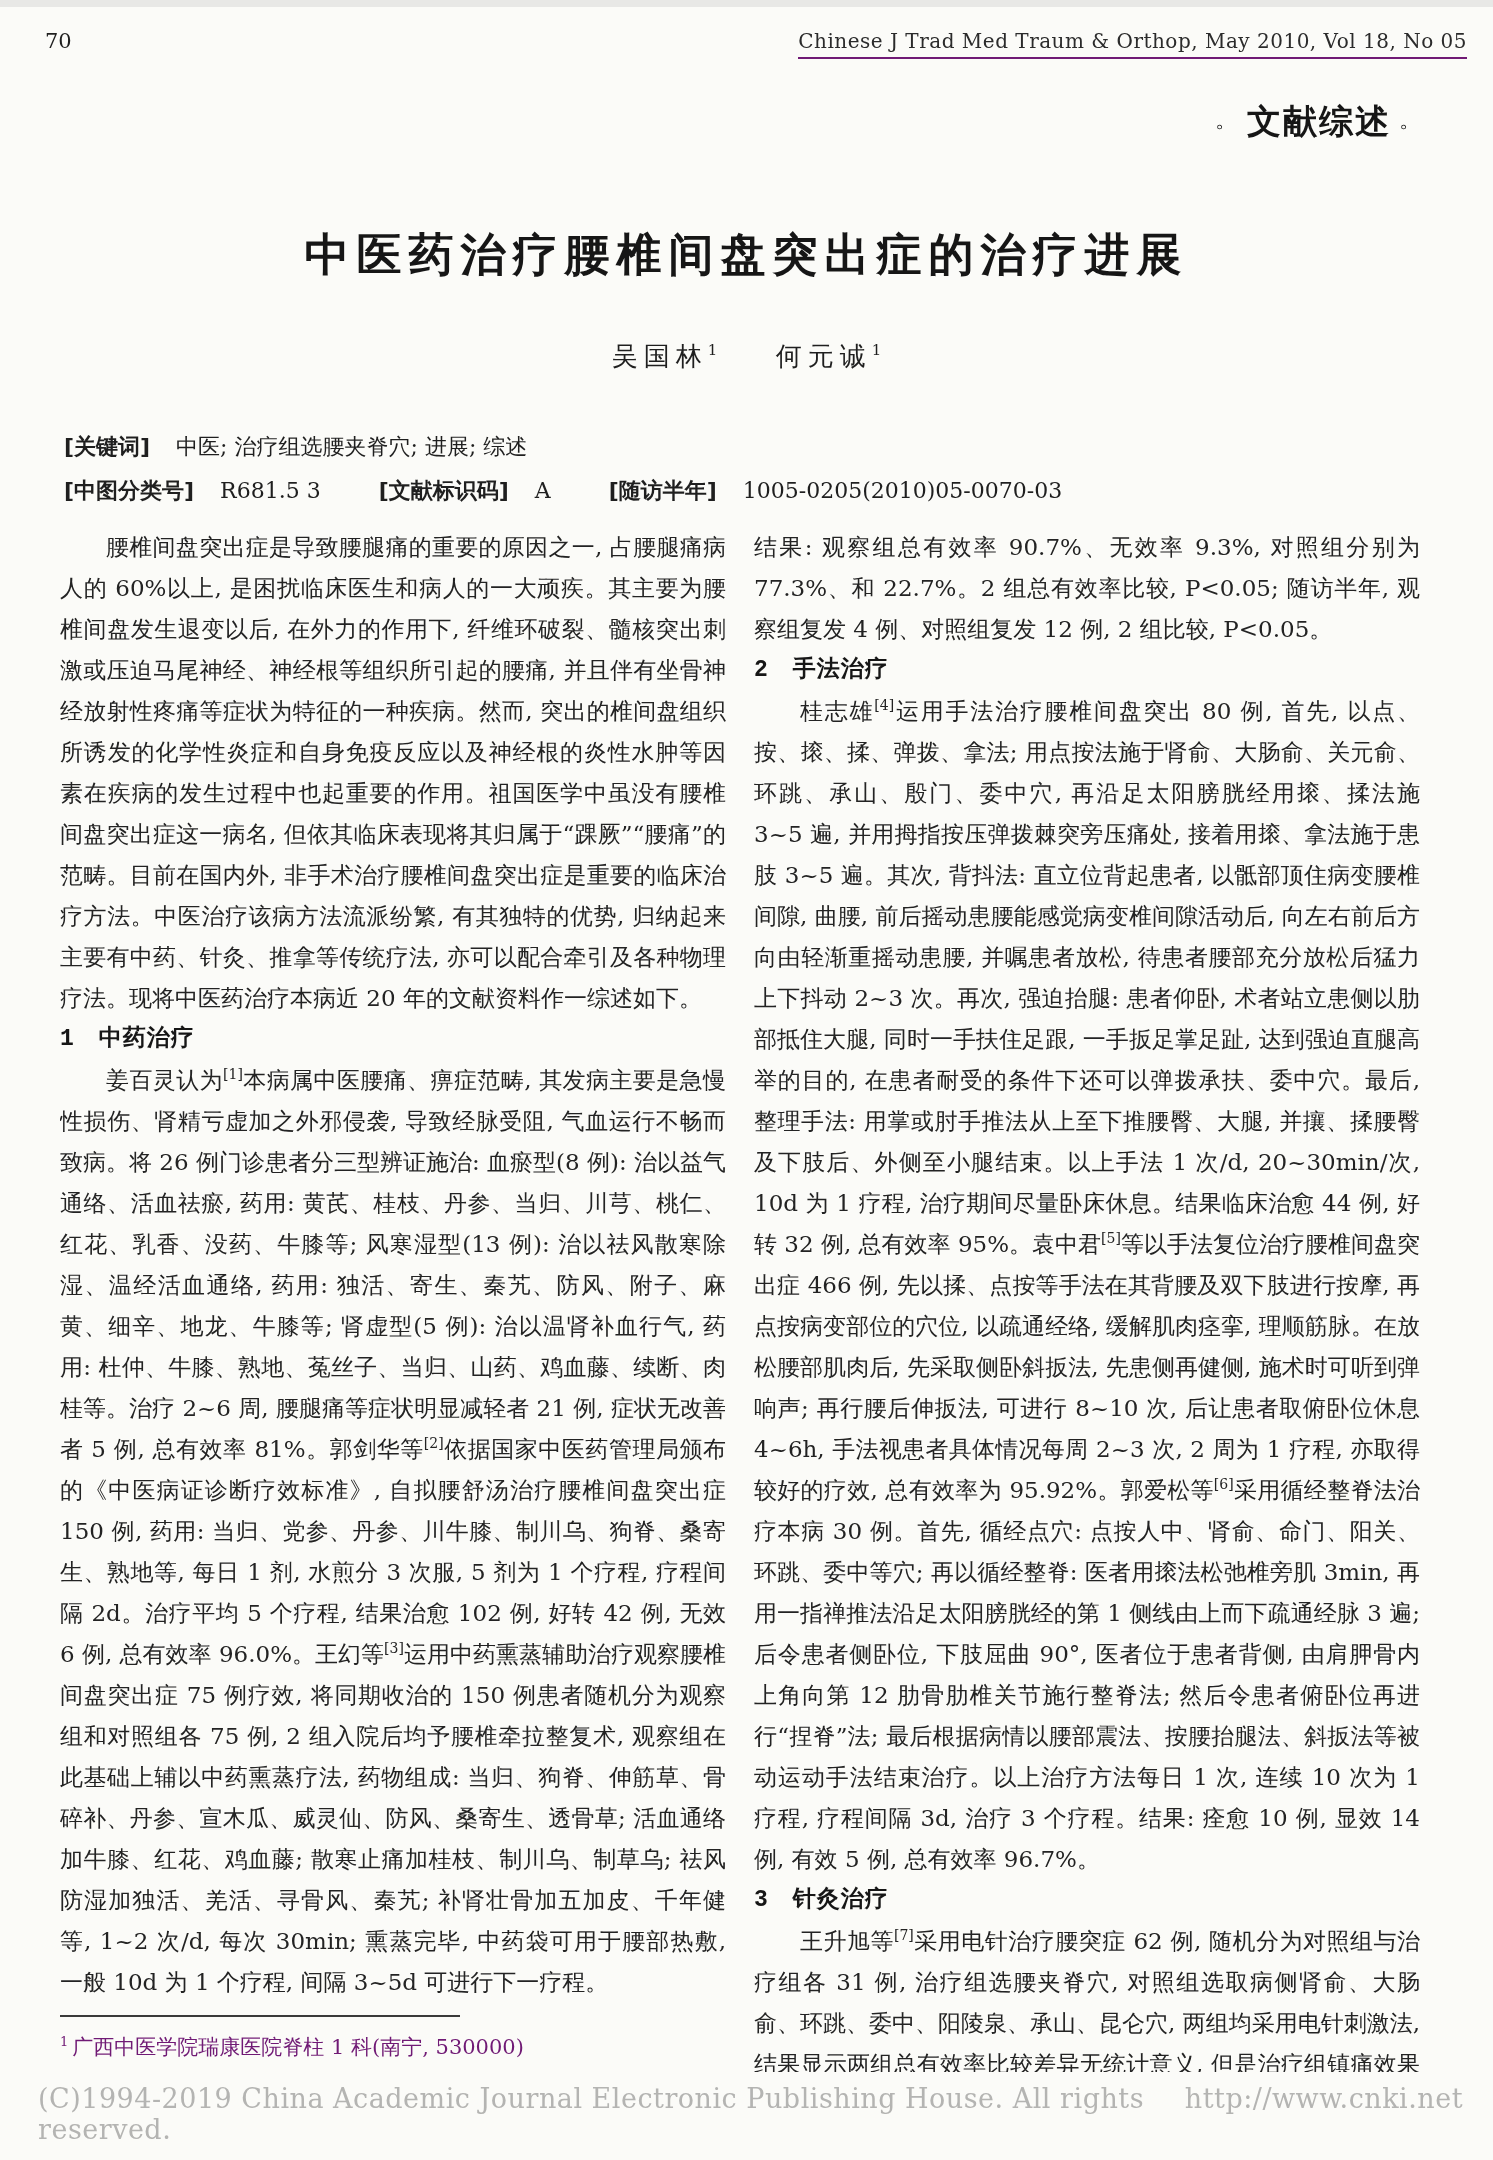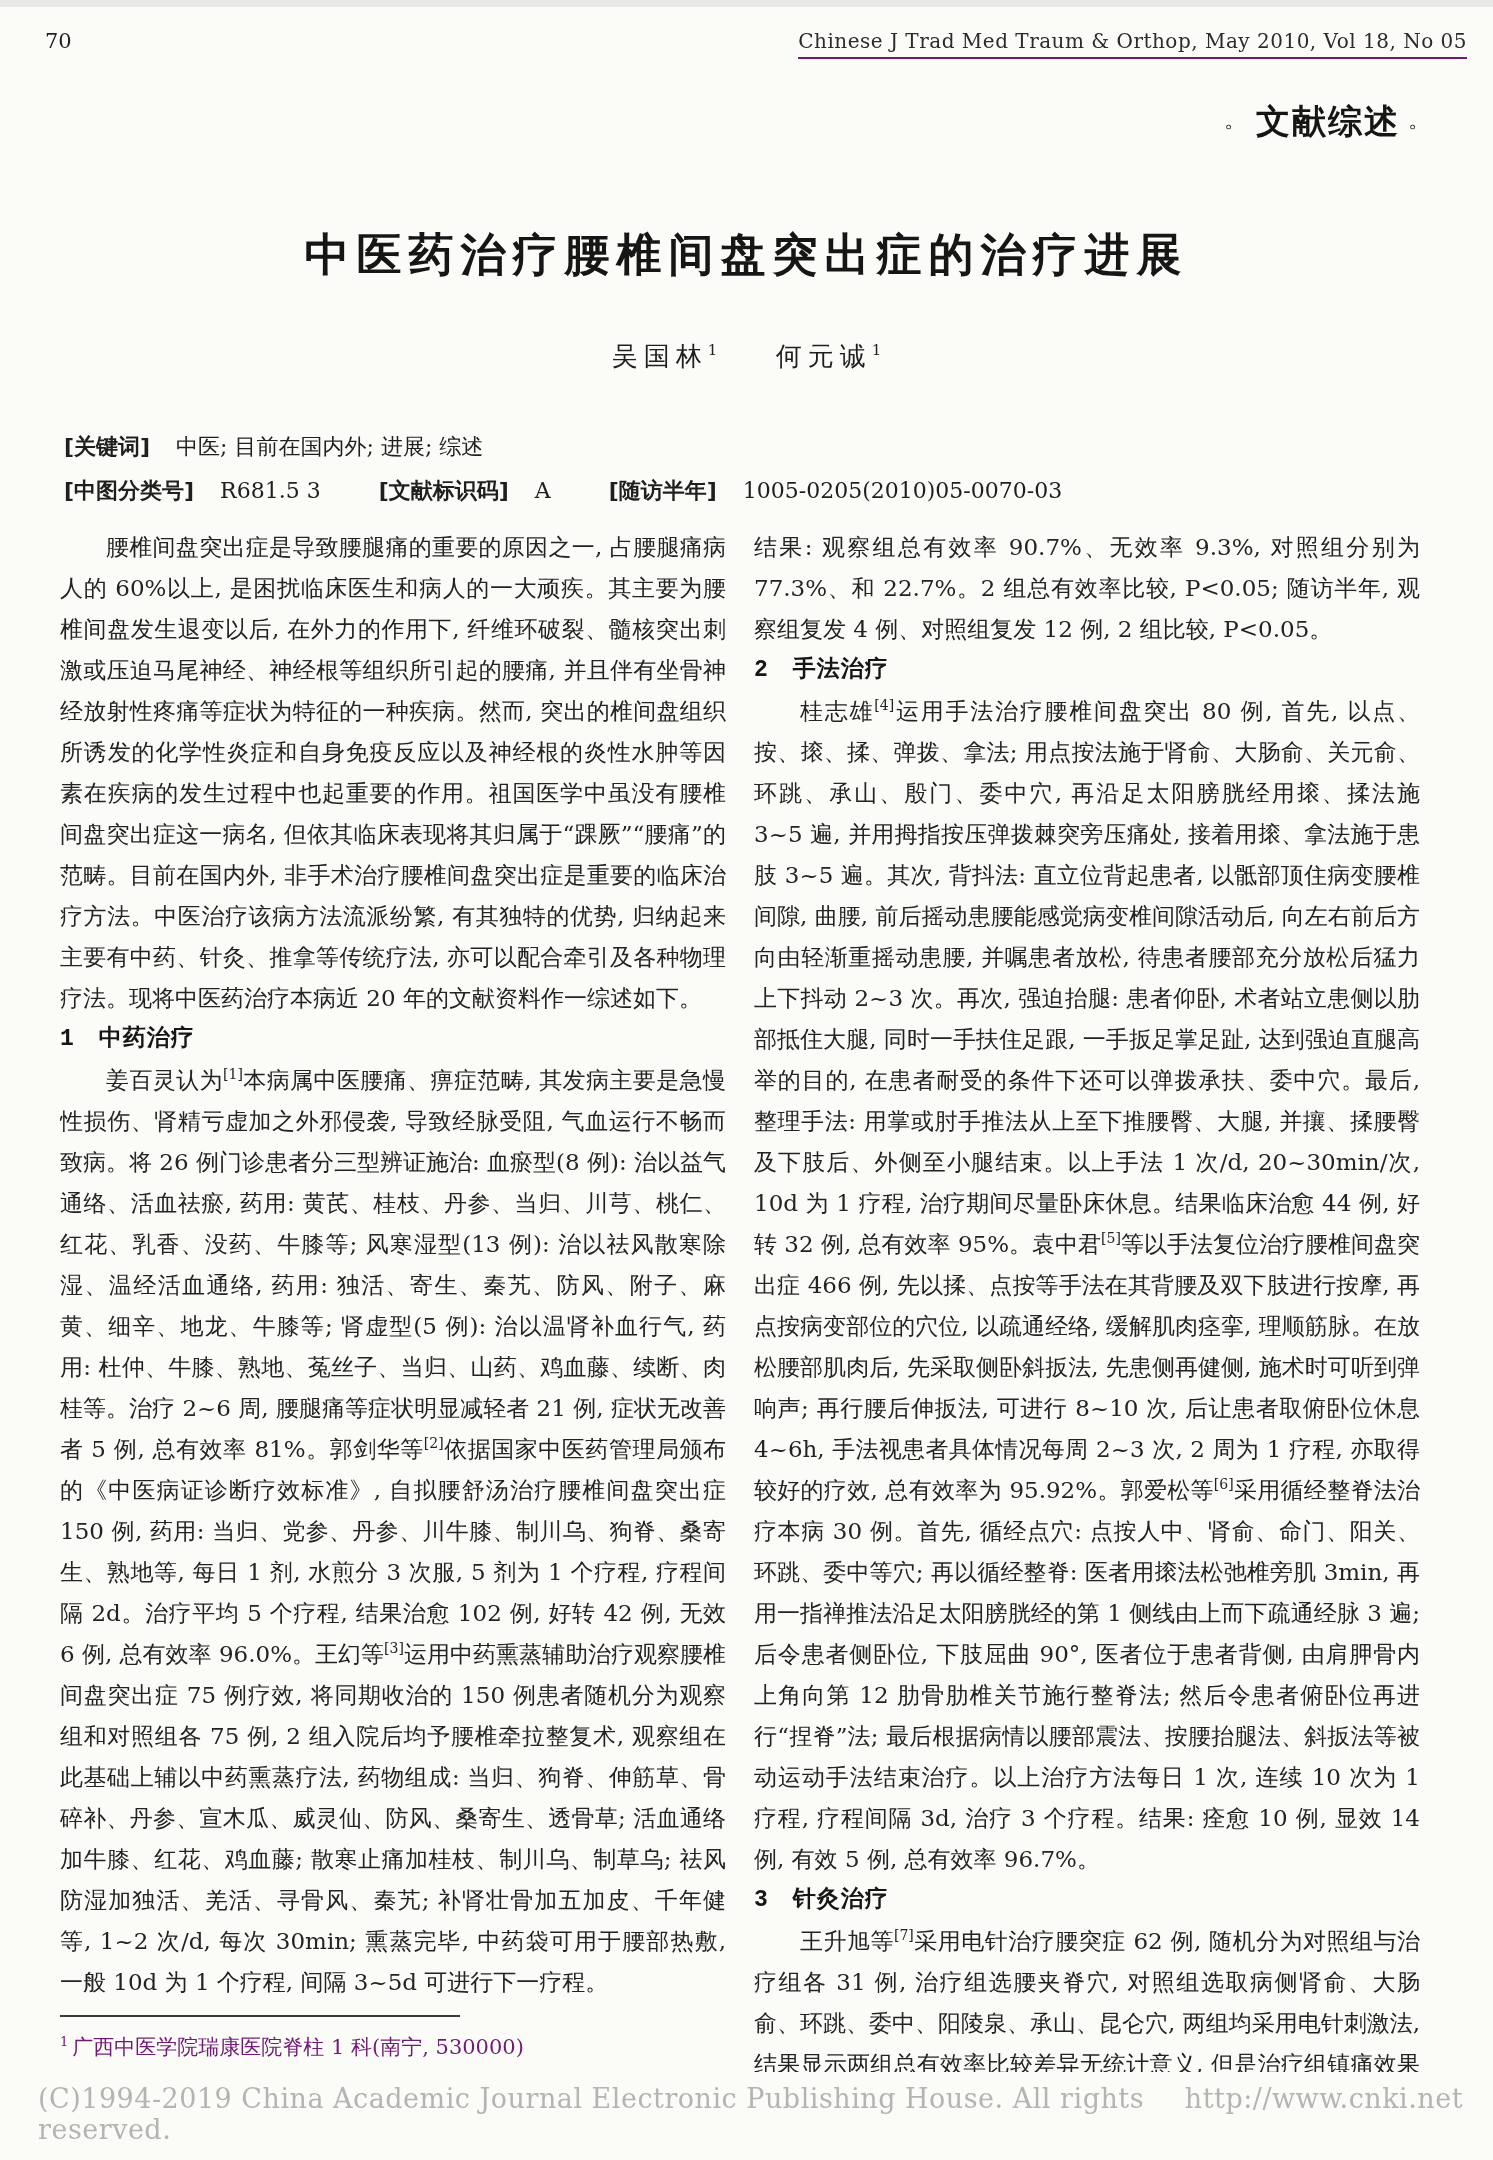--- a/index.html
+++ b/index.html
@@ -18,21 +18,21 @@
     display:flex;justify-content:space-between;align-items:flex-start;
   }
   .page-num{font-size:21px;}
   .journal-ref{
     font-size:20px;letter-spacing:.5px;
     border-bottom:2px solid #701a75;padding-bottom:4px;
     color:#2b2b2b;
   }
   
   .banner{
-    position:absolute;top:92px;right:53px;
+    position:absolute;top:92px;right:62px;
     font-size:34px;font-weight:bold;
     font-family:"DejaVu Sans","Liberation Sans",sans-serif;
     letter-spacing:2px;color:#161616;
   }
   .banner .ring{font-size:22px;font-weight:normal;vertical-align:6px;padding:0 8px;}
   
   .title{
     position:absolute;top:188px;left:0;right:0;
     text-align:center;
     font-size:45px;font-weight:bold;letter-spacing:7px;
@@ -101,21 +101,21 @@
 
   <h1 class="title">中医药治疗腰椎间盘突出症的治疗进展</h1>
 
   <div class="authors">
     <span class="author"><span>吴国林</span><sup>1</sup></span>
     <span class="author"><span>何元诚</span><sup>1</sup></span>
   </div>
 
   <div class="meta">
     <div class="meta-line">
-      <span class="lab">[关键词]</span><span class="val">中医; 目前在国内外; 进展; 综述</span>
+      <span class="lab">[关键词]</span><span class="val">中医; 治疗组选腰夹脊穴; 进展; 综述</span>
     </div>
     <div class="meta-line">
       <span class="lab">[中图分类号]</span><span class="val">R681.5 3</span><span class="lab">[文献标识码]</span><span class="val">A</span><span class="lab">[随访半年]</span><span class="val">1005-0205(2010)05-0070-03</span>
     </div>
   </div>
 
   <div class="columns">
     <div class="col">
       <p>腰椎间盘突出症是导致腰腿痛的重要的原因之一, 占腰腿痛病人的 60%以上, 是困扰临床医生和病人的一大顽疾。其主要为腰椎间盘发生退变以后, 在外力的作用下, 纤维环破裂、髓核突出刺激或压迫马尾神经、神经根等组织所引起的腰痛, 并且伴有坐骨神经放射性疼痛等症状为特征的一种疾病。然而, 突出的椎间盘组织所诱发的化学性炎症和自身免疫反应以及神经根的炎性水肿等因素在疾病的发生过程中也起重要的作用。祖国医学中虽没有腰椎间盘突出症这一病名, 但依其临床表现将其归属于“踝厥”“腰痛”的范畴。目前在国内外, 非手术治疗腰椎间盘突出症是重要的临床治疗方法。中医治疗该病方法流派纷繁, 有其独特的优势, 归纳起来主要有中药、针灸、推拿等传统疗法, 亦可以配合牵引及各种物理疗法。现将中医药治疗本病近 20 年的文献资料作一综述如下。</p>
       <h2>1　中药治疗</h2>

